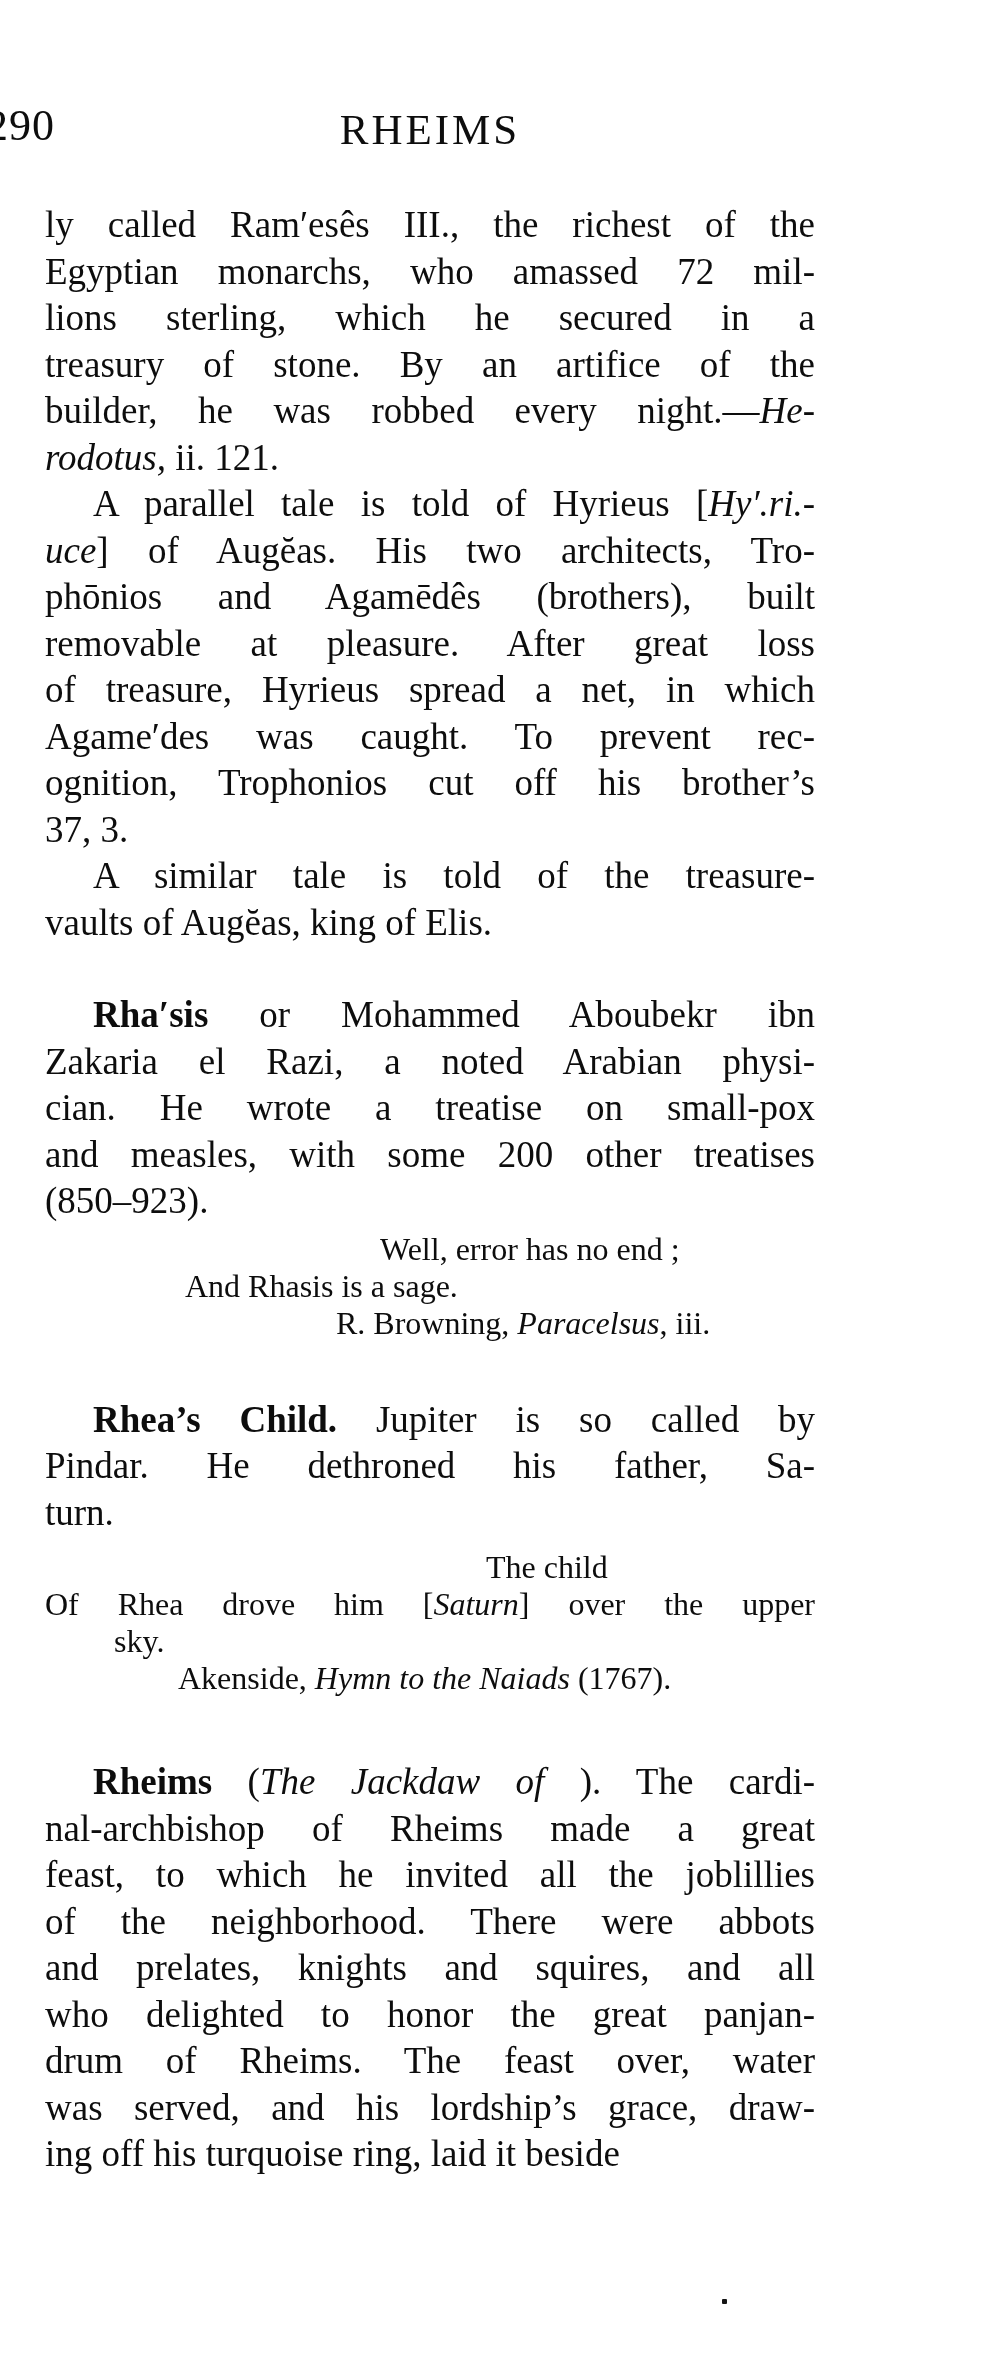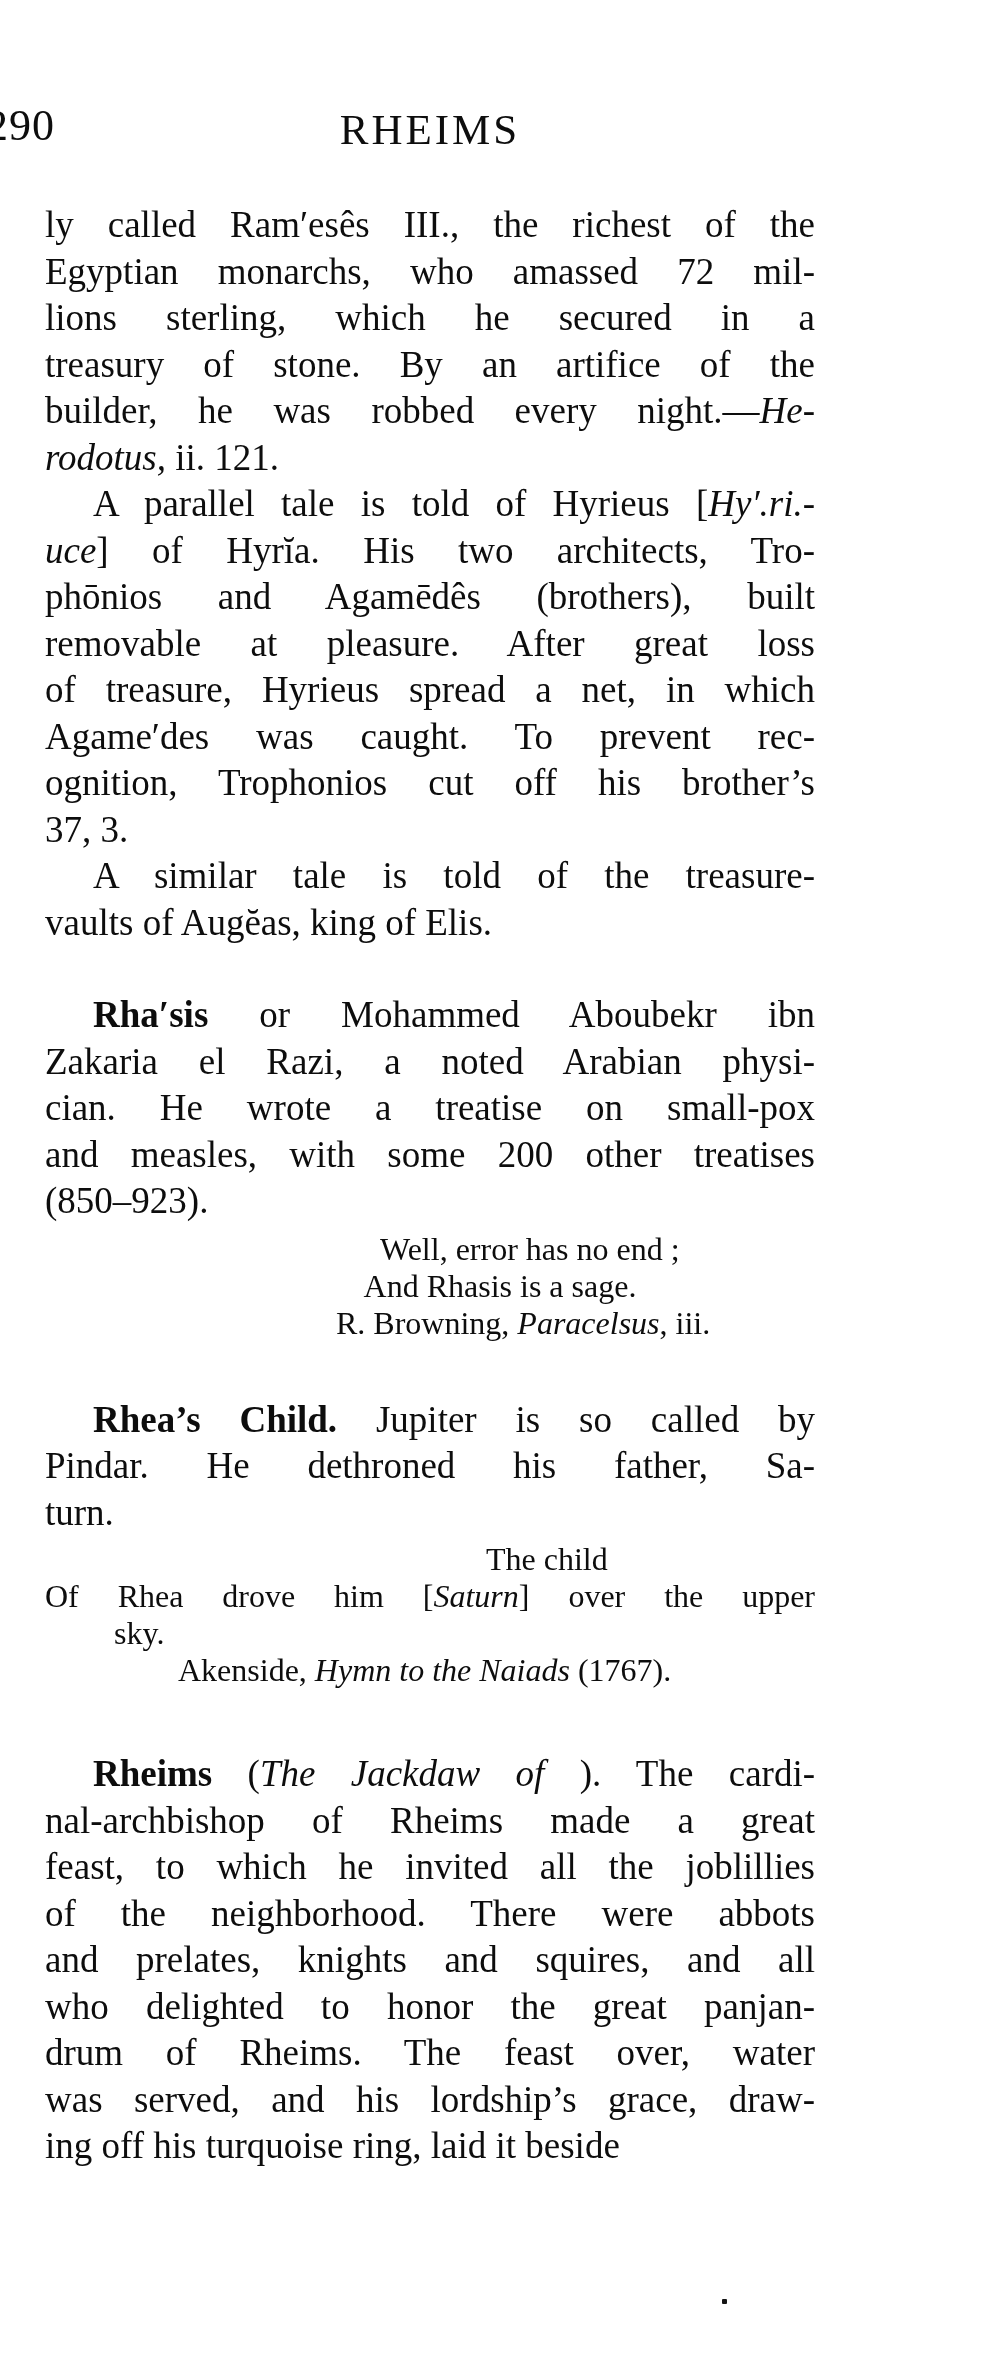--- a/index.html
+++ b/index.html
@@ -29,22 +29,22 @@
   .bl  { font-size:37px; line-height:46.5px; white-space:normal; }
   .j   { text-align:justify; text-align-last:justify;font-family:Liberation Serif, serif; }
   .ind { text-indent:48px; }
   .sm  { font-size:32px; line-height:37px; }
   .it  { font-style:italic; }
   .bd  { font-weight:bold; }
   .mt46 { margin-top:46px; }
   .mt55 { margin-top:55px; }
   .mt62 { margin-top:62px; }
   .v1 { margin-top:6px; }
-  .v2 { margin-top:5px; }
-  .iL140 { margin-left:140px;text-align:center; }
+  .v2 { margin-top:13px; }
+  .iL140 { margin-left:140px; }
   .iL291 { margin-left:291px; }
   .iL335 { margin-left:335px; }
   .iL441 { margin-left:441px; }
   .iL69  { margin-left:69px; }
   .iL133 { margin-left:133px; }
   .speck {
     position:absolute; left:722px; top:2299px;
     width:5px; height:5px; background:#141414; border-radius:1px;
   }
 </style>
@@ -65,21 +65,21 @@
       <div class="bl j"><span>ly called Ram′esês III., the richest of the</span></div>
       <div class="bl j"><span>Egyptian monarchs, who amassed 72 mil-</span></div>
       <div class="bl j"><span>lions sterling, which he secured in a</span></div>
       <div class="bl j"><span>treasury of stone. By an artifice of the</span></div>
       <div class="bl j"><span>builder, he was robbed every night.—</span><span class="it">He-</span></div>
       <div class="bl"><span class="it">rodotus,</span><span> ii. 121.</span></div>
     </div>
 
     <div class="para">
       <div class="bl j ind"><span>A parallel tale is told of Hyrieus [</span><span class="it">Hy′.ri.-</span></div>
-      <div class="bl j"><span class="it">uce</span><span>] of Hyrĭa. His two architects, Tro-</span></div>
+      <div class="bl j"><span class="it">uce</span><span>] of Augĕas. His two architects, Tro-</span></div>
       <div class="bl j"><span>phōnios and Agamēdês (brothers), built</span></div>
       <div class="bl j"><span>removable at pleasure. After great loss</span></div>
       <div class="bl j"><span>of treasure, Hyrieus spread a net, in which</span></div>
       <div class="bl j"><span>Agame′des was caught. To prevent rec-</span></div>
       <div class="bl j"><span>ognition, Trophonios cut off his brother’s</span></div>
       <div class="bl"><span>37, 3.</span></div>
     </div>
 
     <div class="para">
       <div class="bl j ind"><span>A similar tale is told of the treasure-</span></div>

